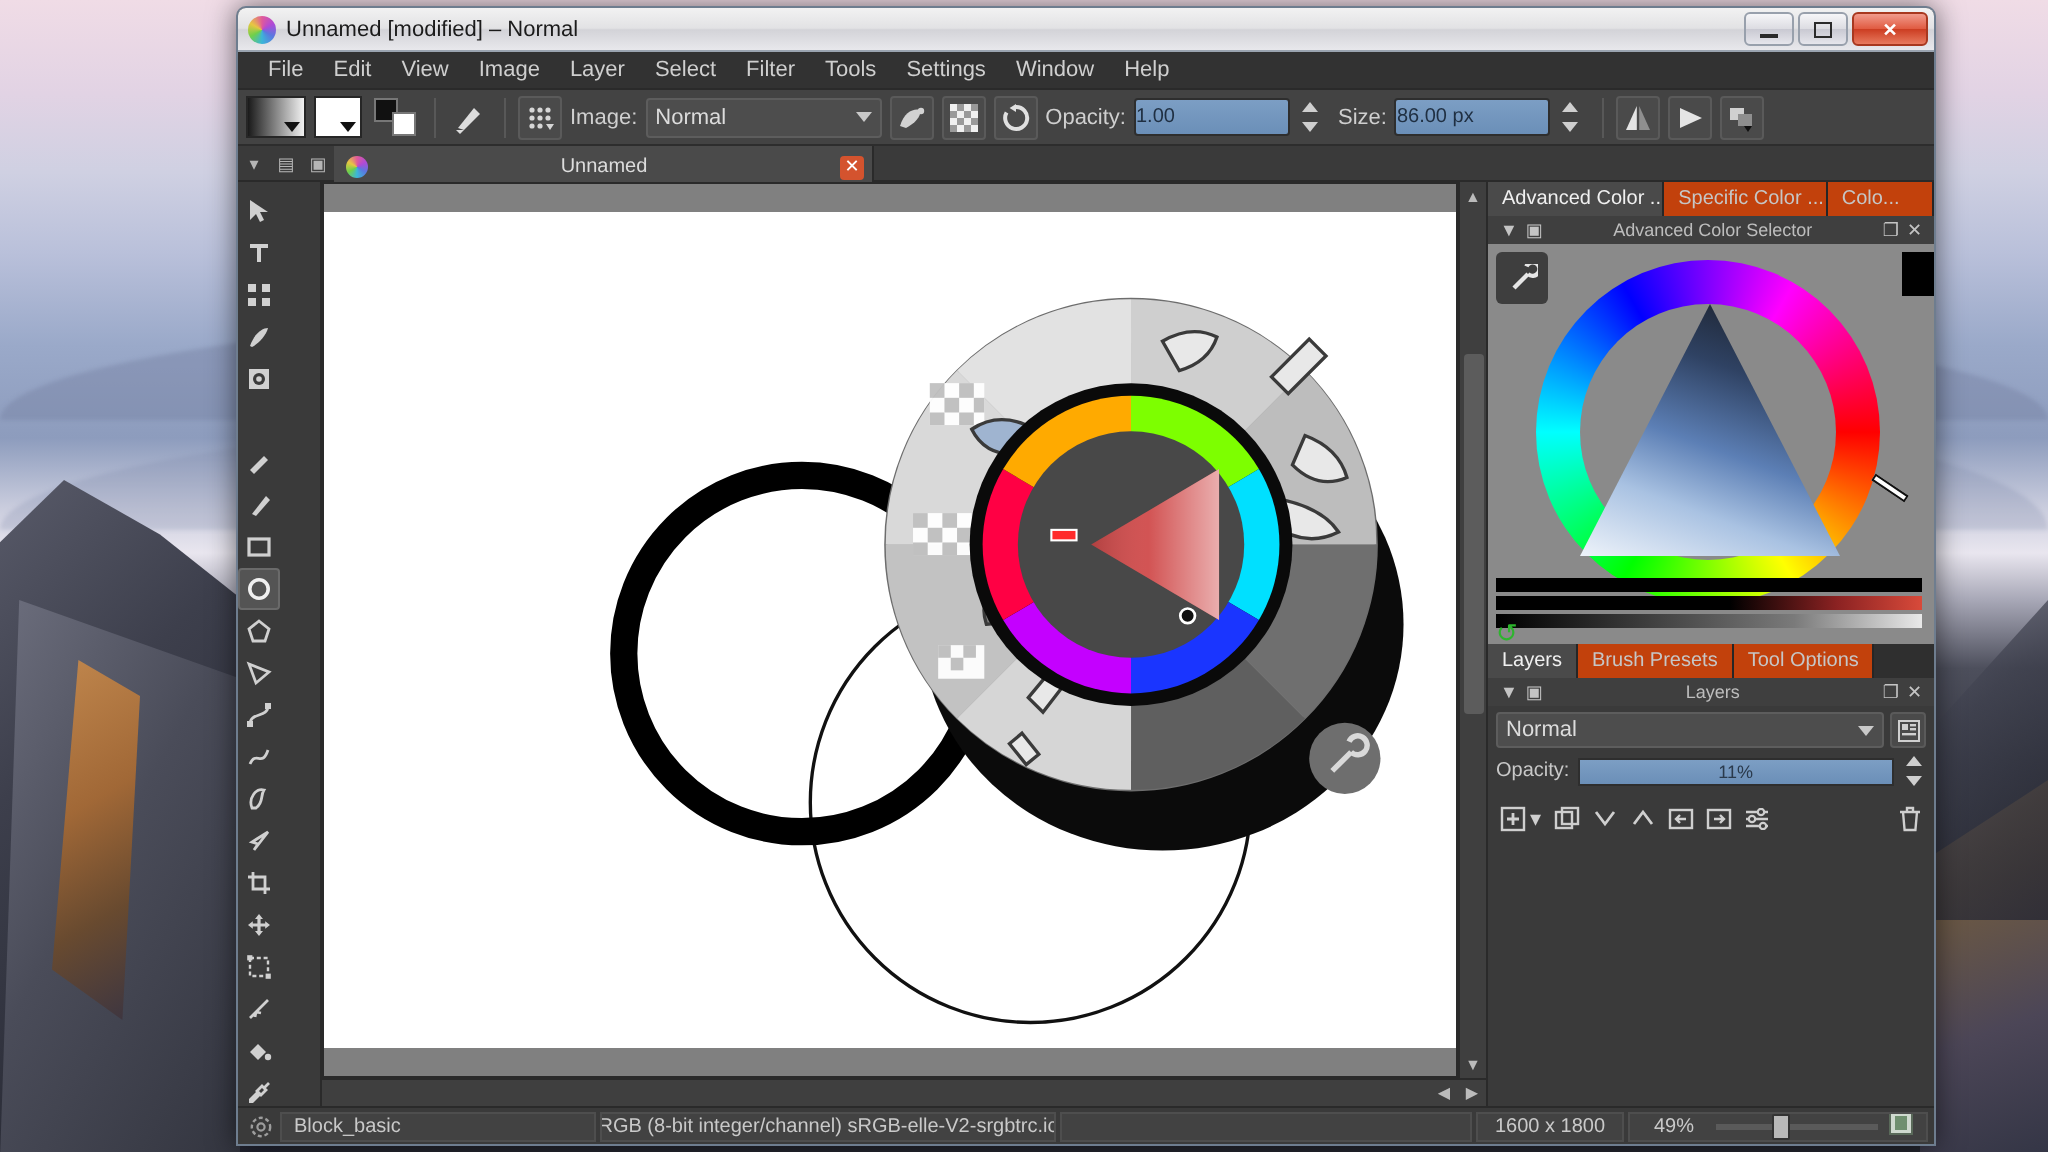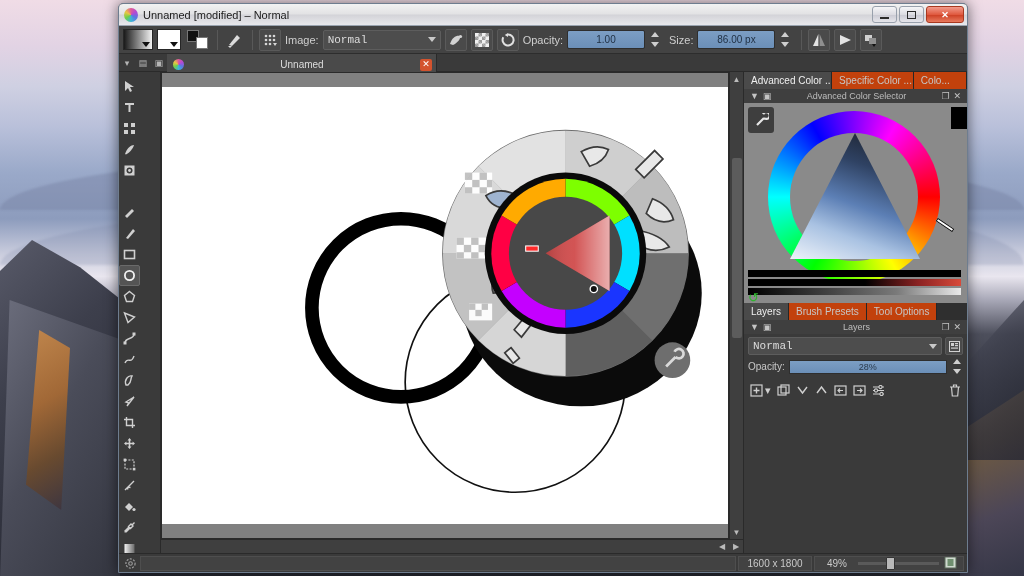--- a/index.html
+++ b/index.html
@@ -138,29 +138,29 @@
     width: 26px; height: 22px; position:relative; flex:0 0 26px;
   }
   .fgbg .fg { position:absolute; left:2px; top:1px; width:12px; height:12px; background:#111; border:1px solid #777; }
   .fgbg .bg { position:absolute; left:11px; top:8px; width:12px; height:12px; background:#fff; border:1px solid #777; }
   .lbl { color:#cfcfcf; font-size:11px; white-space:nowrap; }
   .combo {
     height: 20px; background:#4d4d4d; border:1px solid #5d5d5d; border-radius:2px;
     display:flex; align-items:center; padding: 0 4px;
     color:#dcdcdc; font-size:11px; position:relative;
   }
-  .combo .cv { flex:1;font-family:Liberation Mono, monospace; }
+  .combo .cv { flex:1; }
   .combo .carr {
     width:0;height:0;border-left:4px solid transparent;border-right:4px solid transparent;
     border-top:5px solid #c9c9c9; margin-left:4px;
   }
   .spin {
     height: 19px; border:1px solid #2e2e2e; border-radius:2px;
     background: linear-gradient(180deg,#7c9ec4,#6b8fb8);
-    display:flex; align-items:center; justify-content:center;
+    display:flex; align-items:center; justify-content:flex-start;
     color:#1f2f42; font-size:10px; position:relative; overflow:hidden;
   }
   .spin .val { position:relative; z-index:2; }
   .spin-arrows {
     width:12px; height:19px; display:flex; flex-direction:column;
     justify-content:space-between; align-items:center; padding:2px 0;
     flex:0 0 12px;
   }
   .sa-up { width:0;height:0;border-left:4px solid transparent;border-right:4px solid transparent;border-bottom:5px solid #cfcfcf;}
   .sa-dn { width:0;height:0;border-left:4px solid transparent;border-right:4px solid transparent;border-top:5px solid #cfcfcf;}
@@ -368,20 +368,33 @@
       <div class="wbtn">
           <span class="wglyph min"></span>
         </div>
       <div class="wbtn">
           <span class="wglyph max"></span>
         </div>
       <div class="wbtn close">✕</div>
     </div>
   </div>
 
+  <div id="menubar">
+    <div class="mi">File</div>
+    <div class="mi">Edit</div>
+    <div class="mi">View</div>
+    <div class="mi">Image</div>
+    <div class="mi">Layer</div>
+    <div class="mi">Select</div>
+    <div class="mi">Filter</div>
+    <div class="mi">Tools</div>
+    <div class="mi">Settings</div>
+    <div class="mi">Window</div>
+    <div class="mi">Help</div>
+  </div>
 
   <div id="toolbar">
     <div class="gradbox">
         <span class="caret-dn"></span>
       </div>
     <div class="whitebox">
         <span class="caret-dn"></span>
       </div>
     <div class="fgbg">
       <span class="fg"></span>
@@ -768,21 +781,21 @@
                 <rect x="2" y="2" width="3" height="3" fill="#d0d0d0"></rect>
                 <rect x="6" y="2" width="3" height="1.2" fill="#d0d0d0"></rect>
                 <rect x="6" y="4" width="3" height="1.2" fill="#d0d0d0"></rect>
                 <rect x="2" y="6.5" width="7" height="1.2" fill="#d0d0d0"></rect>
               </svg>
           </div>
         </div>
         <div class="opacrow">
           <span class="ol">Opacity:</span>
           <div class="opacbar">
-            <span>28%</span>
+            <span>11%</span>
           </div>
           <div class="spin-arrows">
               <span class="sa-up"></span>
               <span class="sa-dn"></span>
             </div>
         </div>
         <div class="layer-toolbar">
           <span class="lt-btn">
             <svg width="13" height="13" viewBox="0 0 13 13">
                 <rect x="1" y="1" width="11" height="11" fill="none" stroke="#cfcfcf" stroke-width="1.2"></rect>
@@ -836,20 +849,22 @@
     </div>
   </div>
 
   <div id="statusbar">
     <div class="sb-ico">
       <svg width="13" height="13" viewBox="0 0 13 13">
           <circle cx="6.5" cy="6.5" r="4.6" fill="none" stroke="#9d9d9d" stroke-width="1.2" stroke-dasharray="2 1.4"></circle>
           <circle cx="6.5" cy="6.5" r="1.8" fill="none" stroke="#9d9d9d" stroke-width="1.1"></circle>
         </svg>
     </div>
+    <div class="sb-cell" style="width:158px;">Block_basic</div>
+    <div class="sb-cell" style="width:228px; justify-content:center;">RGB (8-bit integer/channel)  sRGB-elle-V2-srgbtrc.ic</div>
     <div class="sb-cell" style="flex:1;"></div>
     <div class="sb-cell" style="width:74px; justify-content:center;">1600 x 1800</div>
     <div class="sb-cell" id="zoomcell" style="width:150px;">
       <span style="width:34px;text-align:center;">49%</span>
       <span class="zoom-slider">
           <span class="zoom-thumb"></span>
         </span>
       <span style="margin-left:auto;">
         <svg width="13" height="13" viewBox="0 0 13 13">
             <rect x="1" y="1" width="11" height="11" fill="#cfd9cf" stroke="#5a6a5a"></rect>

